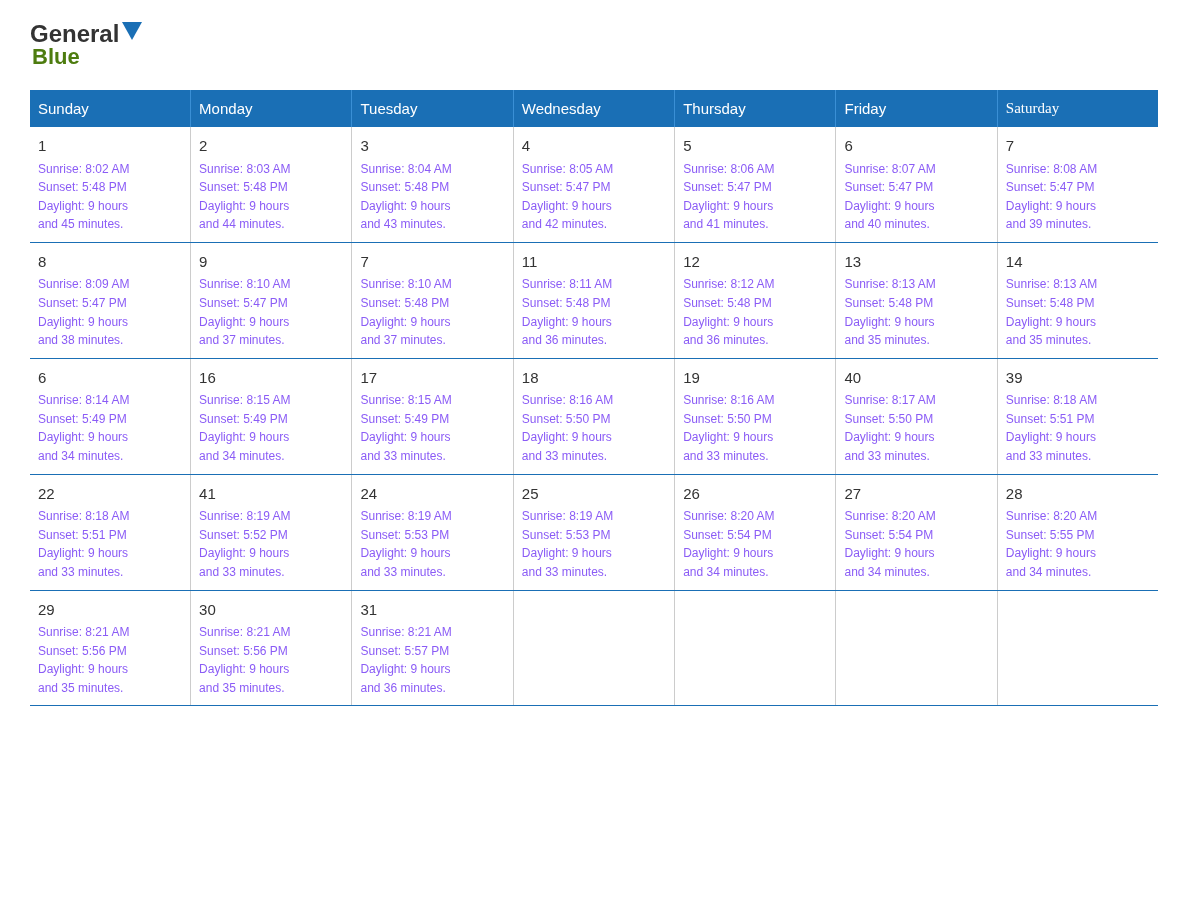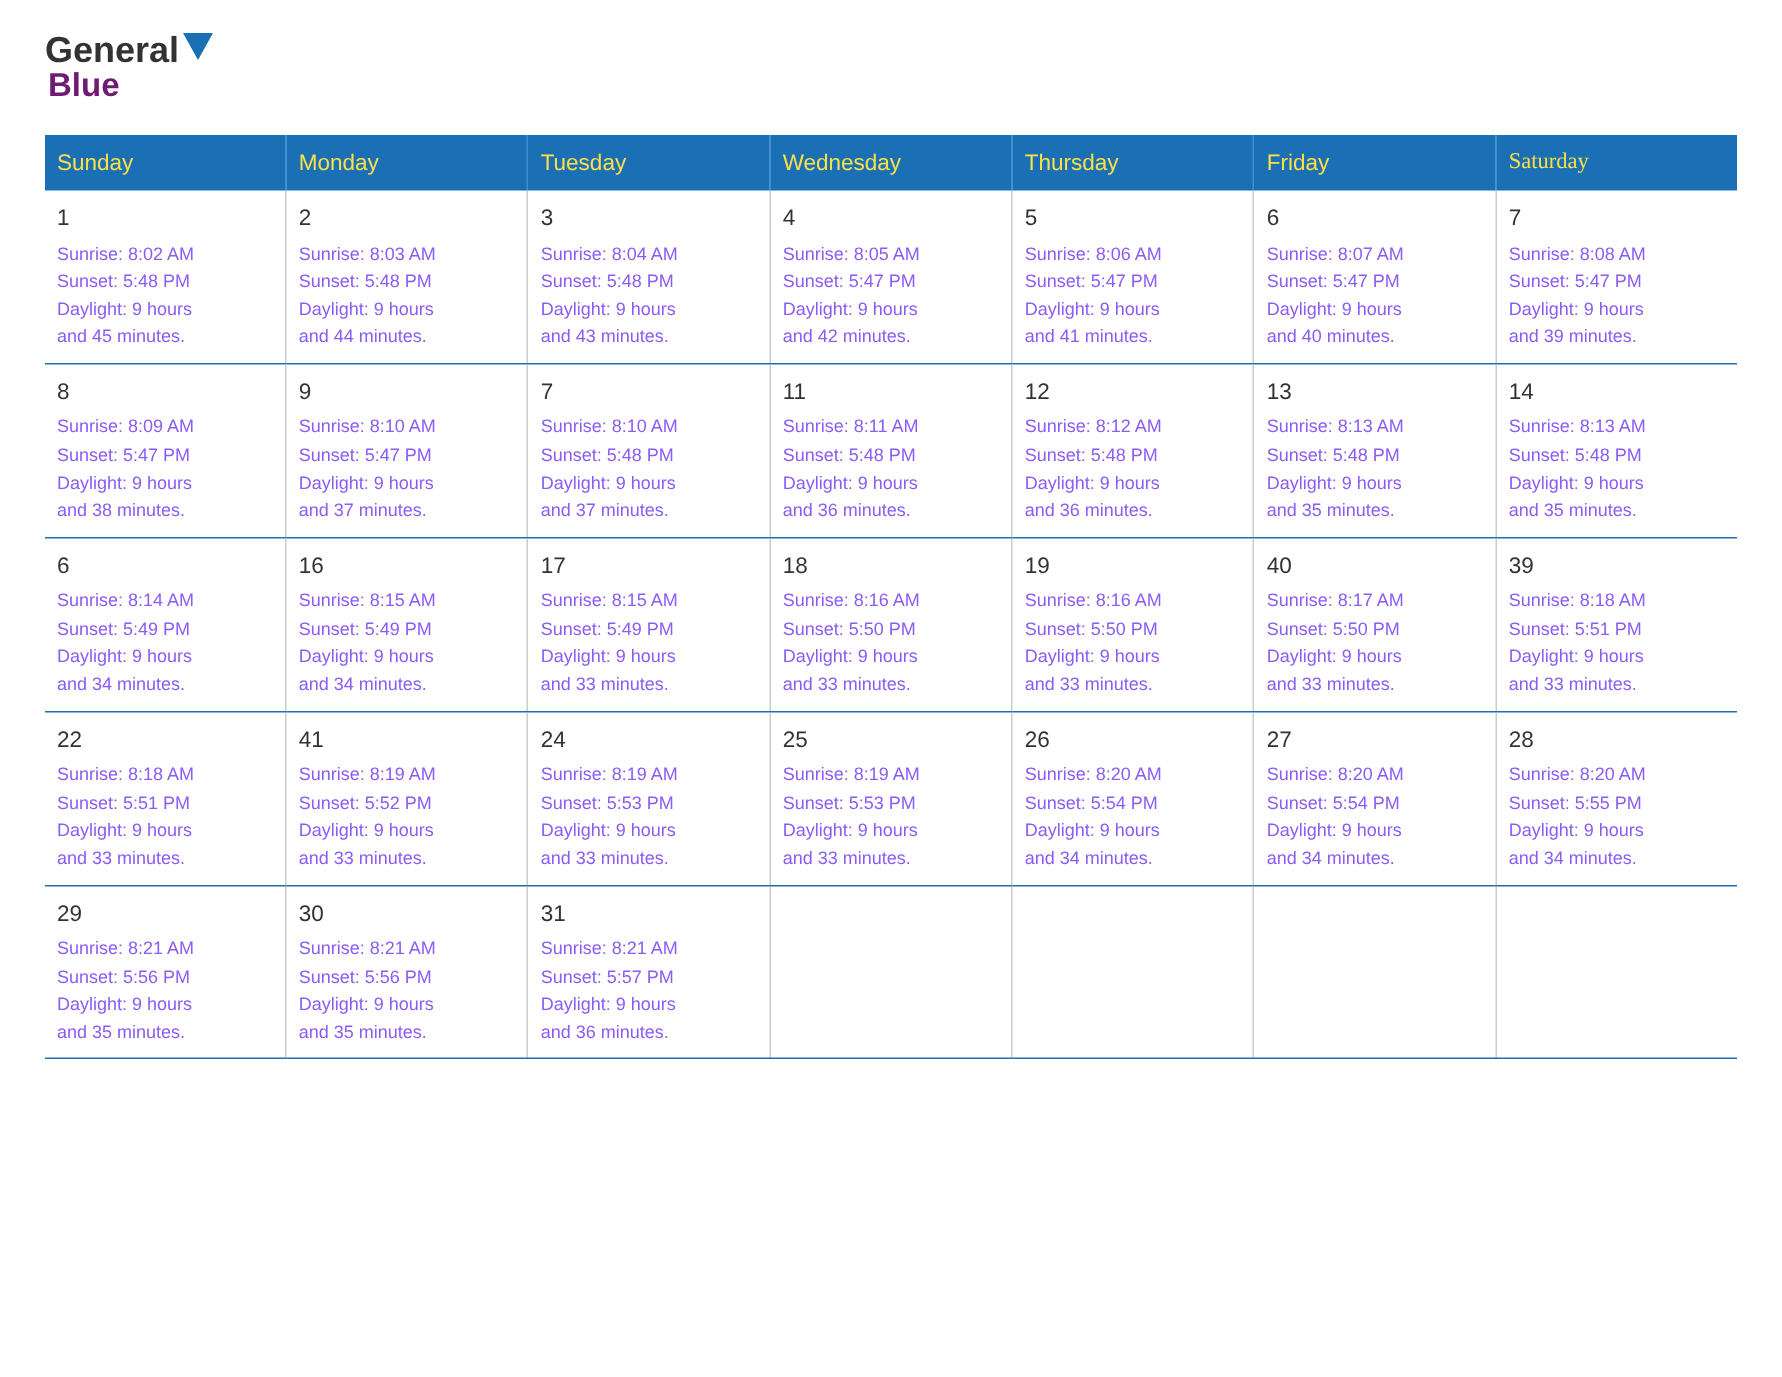--- a/index.html
+++ b/index.html
@@ -34,21 +34,21 @@
       font-weight: normal;
       color: #555;
     }
     table {
       width: 100%;
       border-collapse: collapse;
       font-size: 13px;
     }
     thead tr th {
       background-color: #1a6fb5;
-      color: #fde047;
+      color: #ffffff;
       padding: 10px 8px;
       text-align: left;
       font-size: 15px;
       font-weight: normal;
       border-right: 1px solid #3a8fd5;
     }
     thead tr th:last-child { border-right: none; font-family: Liberation Serif, serif; }
     tbody tr td {
       vertical-align: top;
       padding: 8px;
@@ -86,21 +86,21 @@
   <div class="logo">
     <div class="logo-wrapper">
       <span class="logo-g">General</span>
       <span style="display:inline-block;margin-left:3px;vertical-align:middle;">
         <svg width="20" height="20" viewBox="0 0 20 20">
           <polygon points="0,0 20,0 10,18" fill="#1a6fb5"></polygon>
         </svg>
       </span>
     </div>
     <div style="margin-top:-4px;margin-left:2px;">
-      <span style="font-size:22px;font-weight:bold;color:#701a75;">Blue</span>
+      <span style="font-size:22px;font-weight:bold;color:#4d7c0f;">Blue</span>
     </div>
   </div>
   <div class="title-block">
     <h1></h1>
     <h2></h2>
   </div>
 </div>
 
 <table>
   <thead>

